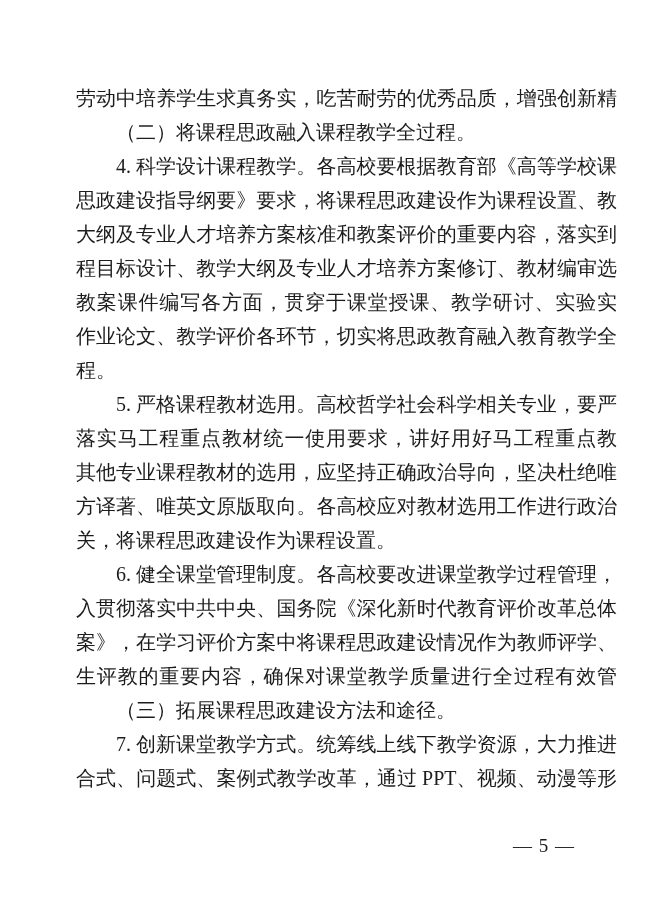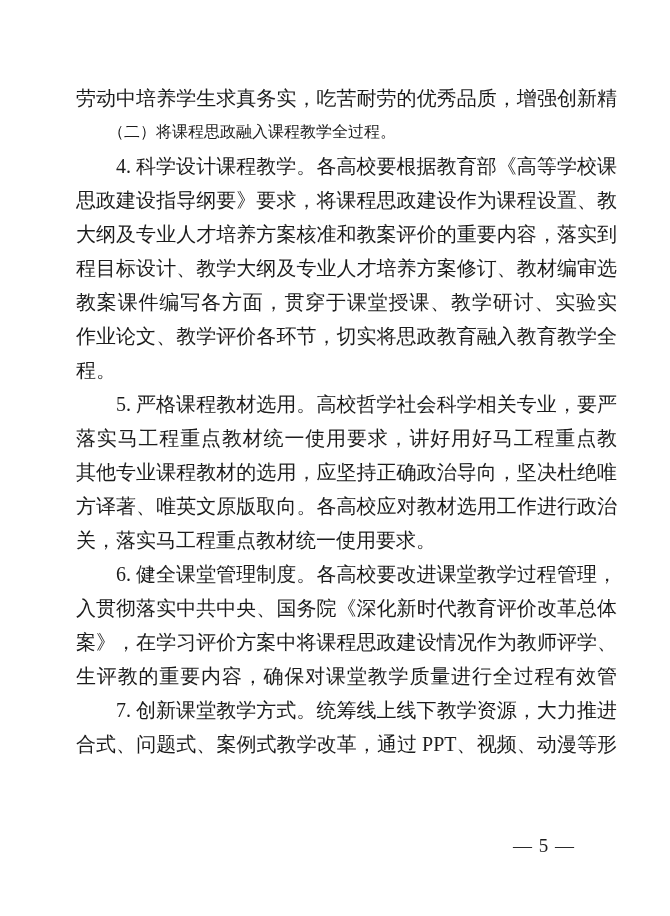--- a/index.html
+++ b/index.html
@@ -35,21 +35,21 @@
     overflow: hidden;
   }
   .line.fill {
     text-align-last: justify;
   }
   .line.indent {
     text-indent: 2em;
   }
   .section-heading .line {
     
-    font-size: 16px;
+    font-size: 20px;
   }
   .page-number {
     position: absolute;
     top: 829px;
     right: 95px;
     height: 34px;
     line-height: 34px;
     font-size: 19px;
     letter-spacing: 1px;
     color: #1c1c1c;
@@ -72,27 +72,30 @@
       <div class="line fill">程目标设计、教学大纲及专业人才培养方案修订、教材编审选用、</div>
       <div class="line fill">教案课件编写各方面，贯穿于课堂授课、教学研讨、实验实训、</div>
       <div class="line fill">作业论文、教学评价各环节，切实将思政教育融入教育教学全过</div>
       <div class="line">程。</div>
     </div>
     <div class="block body-paragraph">
       <div class="line indent fill">5. 严格课程教材选用。高校哲学社会科学相关专业，要严格</div>
       <div class="line fill">落实马工程重点教材统一使用要求，讲好用好马工程重点教材；</div>
       <div class="line fill">其他专业课程教材的选用，应坚持正确政治导向，坚决杜绝唯西</div>
       <div class="line fill">方译著、唯英文原版取向。各高校应对教材选用工作进行政治把</div>
-      <div class="line">关，落实马工程重点教材统一使用要求。</div>
+      <div class="line">关，将课程思政建设作为课程设置。</div>
     </div>
     <div class="block body-paragraph">
       <div class="line indent fill">6. 健全课堂管理制度。各高校要改进课堂教学过程管理，深</div>
       <div class="line fill">入贯彻落实中共中央、国务院《深化新时代教育评价改革总体方</div>
       <div class="line fill">案》，在学习评价方案中将课程思政建设情况作为教师评学、学</div>
       <div class="line">生评教的重要内容，确保对课堂教学质量进行全过程有效管理。</div>
+    </div>
+    <div class="block section-heading">
+      <div class="line indent">（三）拓展课程思政建设方法和途径。</div>
     </div>
     <div class="block body-paragraph">
       <div class="line indent fill">7. 创新课堂教学方式。统筹线上线下教学资源，大力推进混</div>
       <div class="line fill">合式、问题式、案例式教学改革，通过 PPT、视频、动漫等形式，</div>
     </div>
   </div>
 
 <div class="page-number">— 5 —</div>
 
 </body></html>

